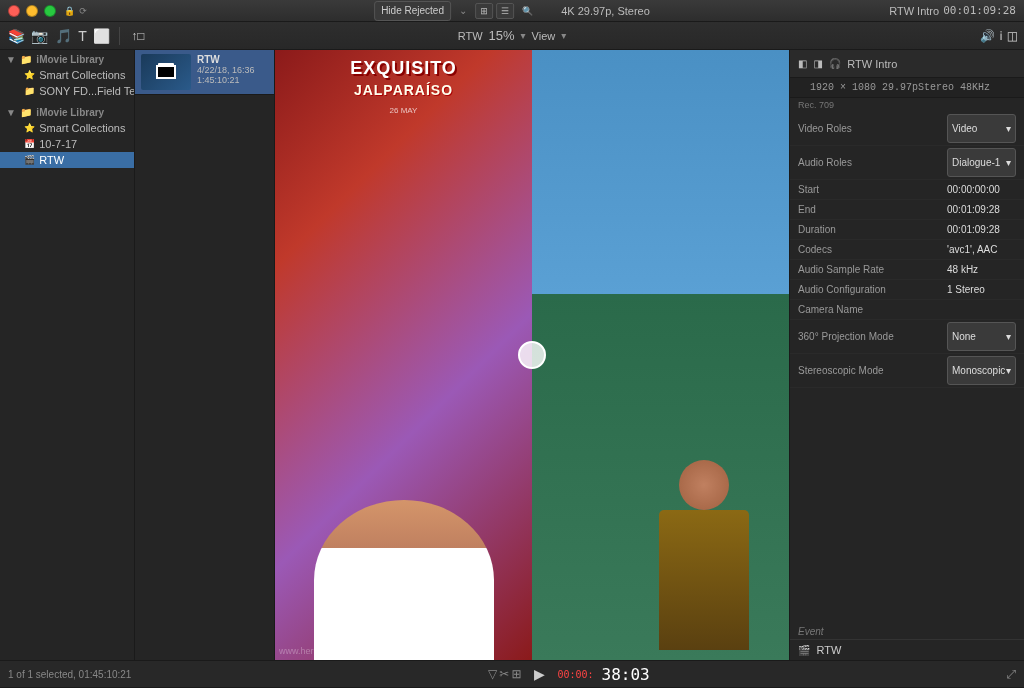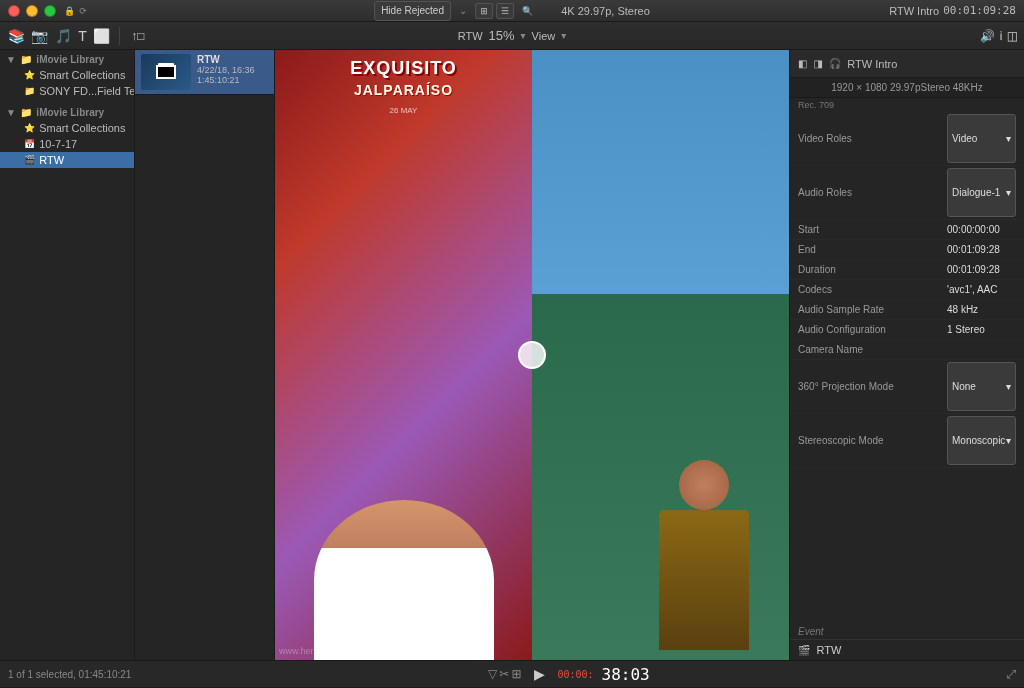--- a/index.html
+++ b/index.html
@@ -239,27 +239,28 @@
       background: #2a2a2a;
       border-bottom: 1px solid #1a1a1a;
       display: flex;
       align-items: center;
       padding: 0 8px;
       gap: 6px;
       font-size: 11px;
       color: #bbb;
     }
     #inspector-subheader {
-      padding: 4px 4px;
+      padding: 4px 20px;
       background: #222;
       border-bottom: 1px solid #1a1a1a;
       font-size: 10px;
       color: #999;
       display: flex;
-      justify-content: center;
+      justify-content: flex-start;
+      font-family: Liberation Mono, monospace;
     }
     .inspector-row {
       display: flex;
       align-items: center;
       padding: 2px 8px;
       min-height: 20px;
       border-bottom: 1px solid #2a2a2a;
       gap: 34px;
     }
     .inspector-label {
@@ -275,21 +276,21 @@
       background: transparent;
       border: none;
       overflow: hidden;
       text-overflow: ellipsis;
       white-space: nowrap;
     }
     .inspector-value.dropdown {
       background: #3a3a3a;
       border: 1px solid #555;
       border-radius: 3px;
-      padding: 18px 4px;
+      padding: 8px 4px;
       display: flex;
       align-items: center;
       justify-content: space-between;
     }
     .inspector-section {
       padding: 4px 8px 2px;
       font-size: 10px;
       color: #777;
       font-style: italic;
     }

